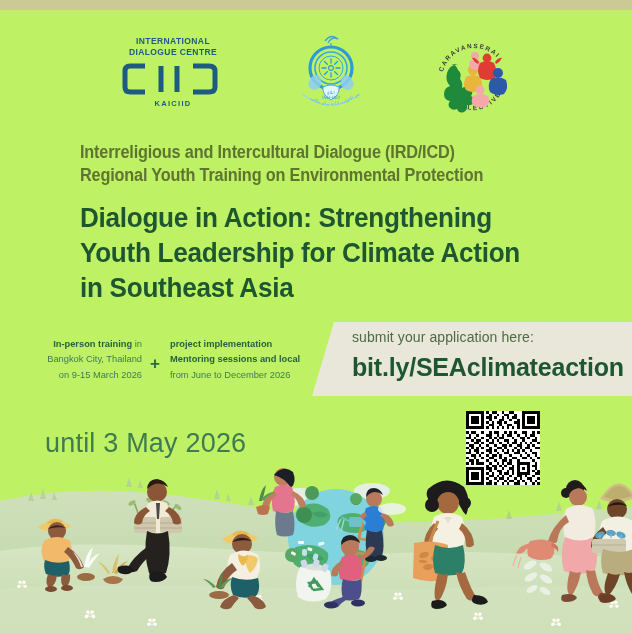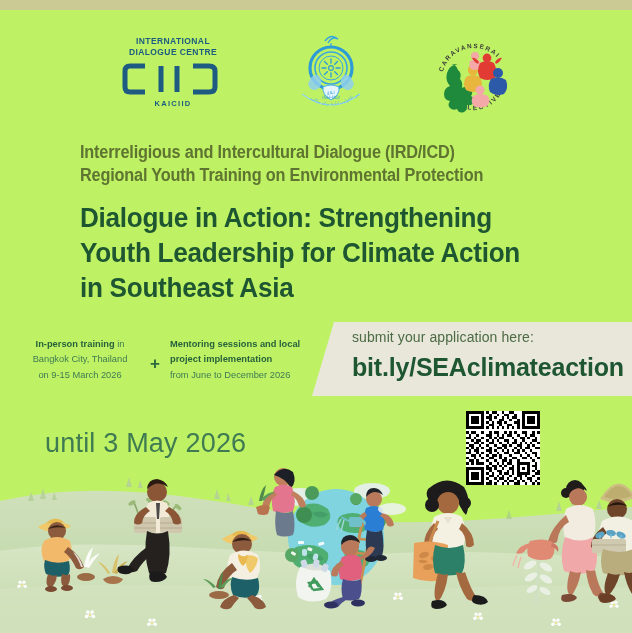--- a/index.html
+++ b/index.html
@@ -84,21 +84,21 @@
   }
   .apply-here-url {
     position:absolute; left:352px; top:353px;
     color:#1d5631; font-size:25px; font-weight:bold; letter-spacing:-.2px;
     white-space:nowrap;
   }
 
   
   .detail-left {
     position:absolute; left:18px; top:337px; width:124px;
-    text-align:center; color:#3f7a52; font-size:9.3px; line-height:1.65;
+    text-align:right; color:#3f7a52; font-size:9.3px; line-height:1.65;
   }
   .detail-left b { color:#27613c; font-weight:bold; }
   .detail-plus {
     position:absolute; left:150px; top:355px;
     color:#2b6b3d; font-size:17px; font-weight:bold; line-height:1;
   }
   .detail-right {
     position:absolute; left:170px; top:337px; width:150px;
     text-align:left; color:#3f7a52; font-size:9.3px; line-height:1.65;
   }
@@ -260,22 +260,22 @@
 
   <div class="detail-left">
     <div><b>In-person training</b><span> in</span></div>
     <div>Bangkok City, Thailand</div>
     <div>on 9-15 March 2026</div>
   </div>
 
   <div class="detail-plus">+</div>
 
   <div class="detail-right">
+    <b>project implementation</b>
     <b>Mentoring sessions and local</b>
-    <b>project implementation</b>
     <div>from June to December 2026</div>
   </div>
 
   <div class="apply-until">until 3 May 2026</div>
 
   <div class="qr">
     <svg width="74" height="74" viewBox="0 0 29 29" shape-rendering="crispEdges">
       <rect width="29" height="29" fill="#fff"></rect>
       <g fill="#000">
 

